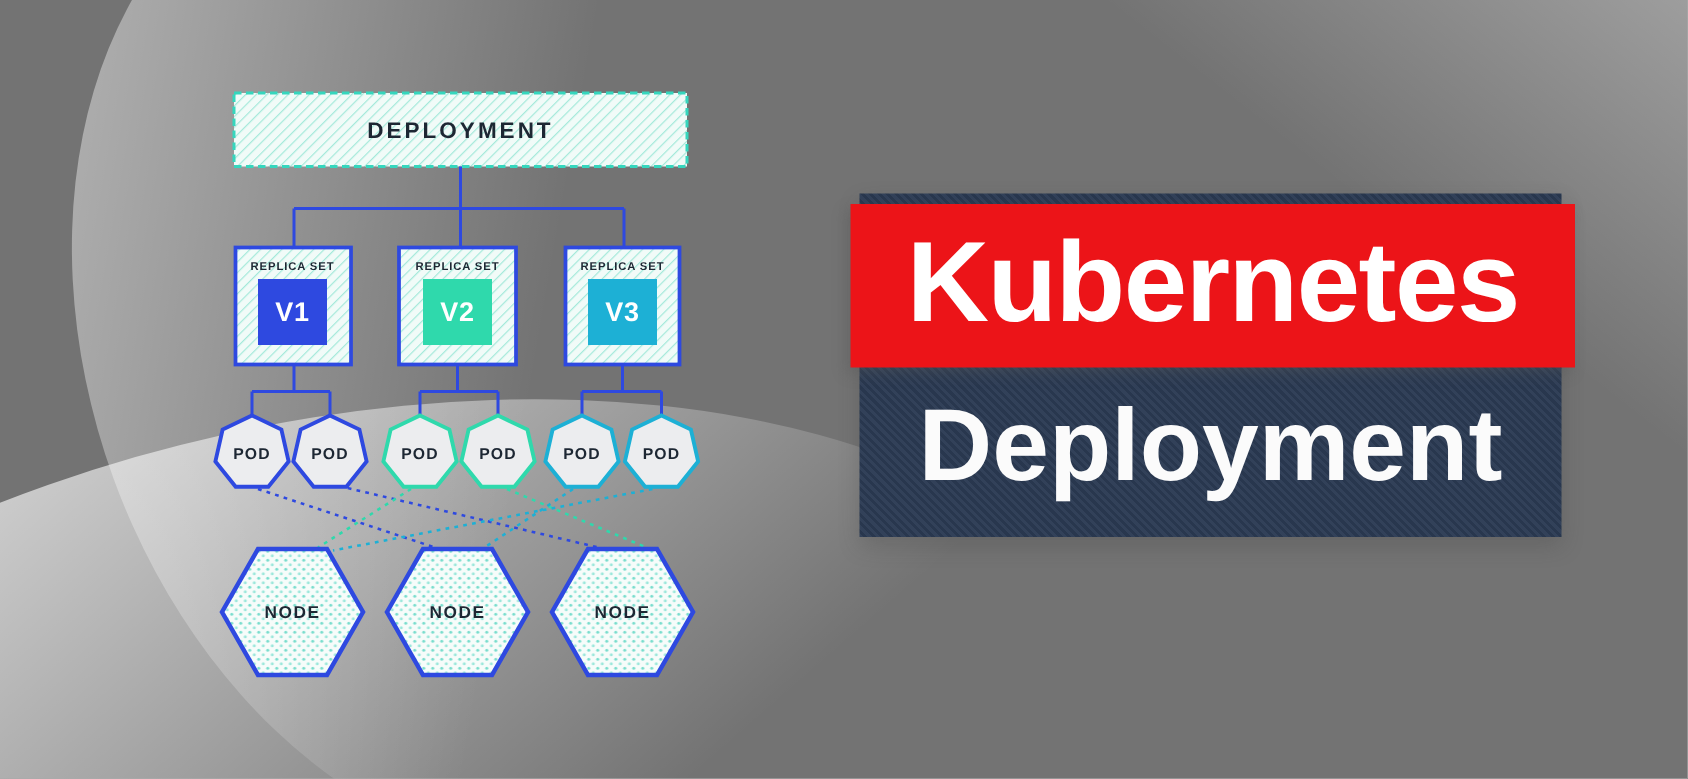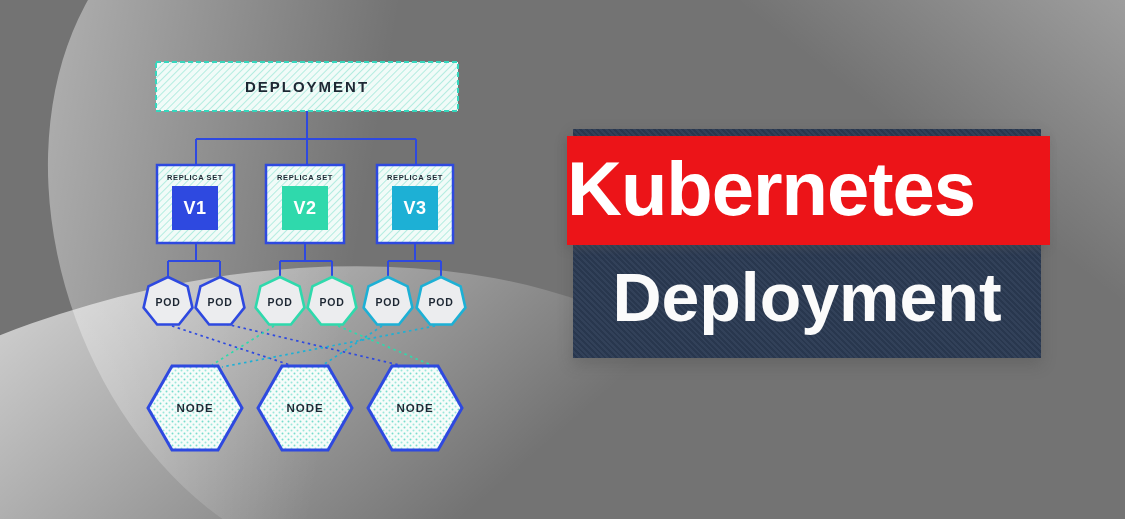--- a/index.html
+++ b/index.html
@@ -39,21 +39,21 @@
     background:
       repeating-linear-gradient(45deg,
         rgba(255,255,255,0.035) 0 2px, rgba(0,0,0,0.06) 2px 4px),
       #2b3a53;
     box-shadow:0 6px 14px rgba(60,60,60,0.25);
   }
   .red-banner {
     position:absolute; left:567px; top:136px; width:483px; height:109px;
     background:#ec1418;
     box-shadow:-3px 4px 8px rgba(90,90,90,0.35);
-    display:flex; align-items:center; justify-content:flex-start;
+    display:flex; align-items:center; justify-content:center;
   }
   .title-line1 {
     color:#ffffff; font-size:76px; font-weight:bold; letter-spacing:-1px;
     line-height:1; padding-bottom:4px;
   }
   .title-line2-wrap {
     position:absolute; left:573px; top:245px; width:468px; height:113px;
     display:flex; align-items:center; justify-content:center;
   }
   .title-line2 {

